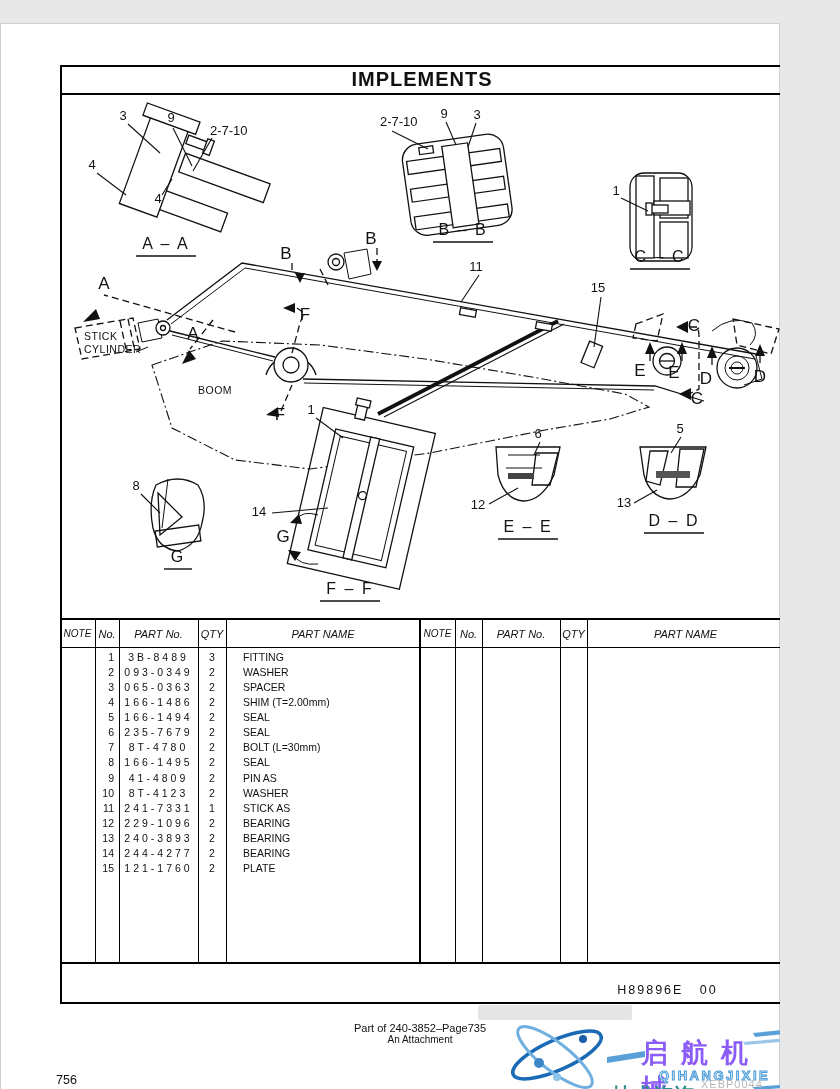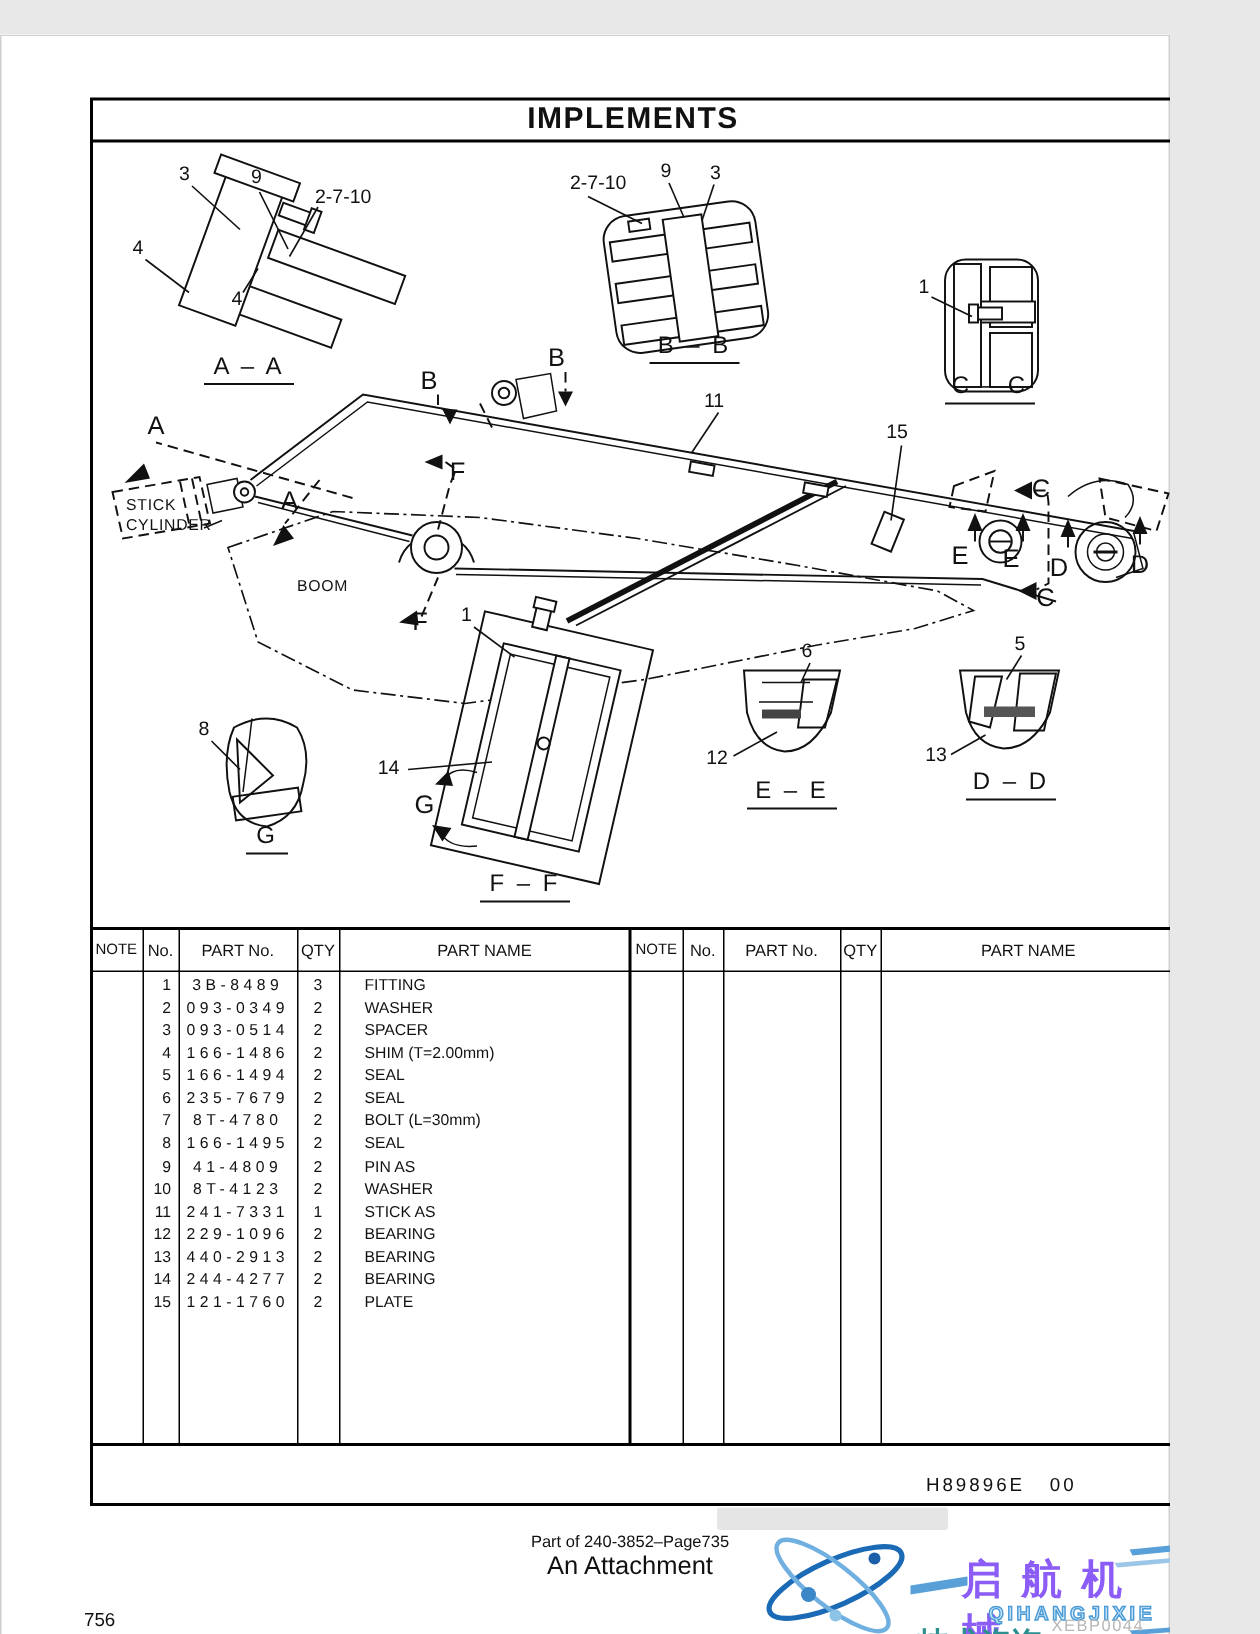--- a/index.html
+++ b/index.html
@@ -7,21 +7,21 @@
         font-family:"Liberation Sans",sans-serif;color:#111;box-shadow:inset 0 0 0 1px #cfcfcf;margin-top:23px;}
   .abs{position:absolute;}
   .hline{position:absolute;background:#000;}
   .vline{position:absolute;background:#000;}
   
   .frame{position:absolute;left:60px;top:42px;width:724px;height:939px;border:2.5px solid #000;box-sizing:border-box;}
   .titlebar{position:absolute;left:60px;top:42px;width:724px;height:30px;border-bottom:2.5px solid #000;box-sizing:border-box;
             display:flex;align-items:center;justify-content:center;font-size:20px;font-weight:bold;letter-spacing:1px;}
   
   .hdrow{position:absolute;top:597px;height:27px;display:flex;align-items:center;font-size:11px;}
-  .hcell{display:flex;align-items:center;justify-content:center;height:100%;box-sizing:border-box;}
+  .hcell{display:flex;align-items:center;justify-content:center;height:100%;box-sizing:border-box;font-style:italic;}
   .prows{position:absolute;left:60px;top:627px;width:360px;}
   .prow{display:flex;height:15.07px;line-height:15px;font-size:10.5px;white-space:nowrap;}
   .pc{box-sizing:border-box;overflow:visible;}
   .pc-note{width:35px;}
   .pc-no{width:24px;text-align:right;padding-right:5px;}
   .pc-pn{width:79px;text-align:center;letter-spacing:3px;}
   .pc-qty{width:28px;text-align:center;}
   .pc-name{flex:1;padding-left:17px;}
   .pc-name.ind{padding-left:17px;}
   
@@ -322,21 +322,21 @@
       <div class="prow">
         <div class="pc pc-note"></div>
         <div class="pc pc-no">2</div>
         <div class="pc pc-pn">093-0349</div>
         <div class="pc pc-qty">2</div>
         <div class="pc pc-name">WASHER</div>
       </div>
       <div class="prow">
         <div class="pc pc-note"></div>
         <div class="pc pc-no">3</div>
-        <div class="pc pc-pn">093-0514</div>
+        <div class="pc pc-pn">065-0363</div>
         <div class="pc pc-qty">2</div>
         <div class="pc pc-name">SPACER</div>
       </div>
       <div class="prow">
         <div class="pc pc-note"></div>
         <div class="pc pc-no">4</div>
         <div class="pc pc-pn">166-1486</div>
         <div class="pc pc-qty">2</div>
         <div class="pc pc-name">SHIM (T=2.00mm)</div>
       </div>
@@ -392,21 +392,21 @@
       <div class="prow">
         <div class="pc pc-note"></div>
         <div class="pc pc-no">12</div>
         <div class="pc pc-pn">229-1096</div>
         <div class="pc pc-qty">2</div>
         <div class="pc pc-name ind">BEARING</div>
       </div>
       <div class="prow">
         <div class="pc pc-note"></div>
         <div class="pc pc-no">13</div>
-        <div class="pc pc-pn">440-2913</div>
+        <div class="pc pc-pn">240-3893</div>
         <div class="pc pc-qty">2</div>
         <div class="pc pc-name ind">BEARING</div>
       </div>
       <div class="prow">
         <div class="pc pc-note"></div>
         <div class="pc pc-no">14</div>
         <div class="pc pc-pn">244-4277</div>
         <div class="pc pc-qty">2</div>
         <div class="pc pc-name ind">BEARING</div>
       </div>
@@ -416,21 +416,21 @@
         <div class="pc pc-pn">121-1760</div>
         <div class="pc pc-qty">2</div>
         <div class="pc pc-name ind">PLATE</div>
       </div>
     </div>
 
   <div class="doccode">H89896E   00</div>
 
   <div class="greybar"></div>
   <div class="fcenter" style="top:999px;font-size:11px;">Part of 240-3852–Page735</div>
-  <div class="fcenter" style="top:1011px;font-size:17px;">An Attachment</div>
+  <div class="fcenter" style="top:1011px;font-size:10px;">An Attachment</div>
   <div class="pageno">756</div>
 
   <svg class="abs" style="left:495px;top:998px;" width="345" height="88" viewBox="0 0 345 88">
     <ellipse cx="62" cy="34" rx="48" ry="15" fill="none" stroke="#1a6ab5" stroke-width="3.5" transform="rotate(-24 62 34)"></ellipse>
     <ellipse cx="60" cy="36" rx="46" ry="14" fill="none" stroke="#6fb0e0" stroke-width="3" transform="rotate(38 60 36)"></ellipse>
     <circle cx="88" cy="18" r="4" fill="#1a5fa8"></circle>
     <circle cx="44" cy="42" r="5" fill="#3c87c8"></circle>
     <circle cx="62" cy="56" r="4" fill="#8ec3e8"></circle>
     <polygon points="258,12 340,4 340,8 260,16" fill="#5aa0d8"></polygon>
     <polygon points="248,21 340,13 340,16 250,24" fill="#9cc6e8"></polygon>

